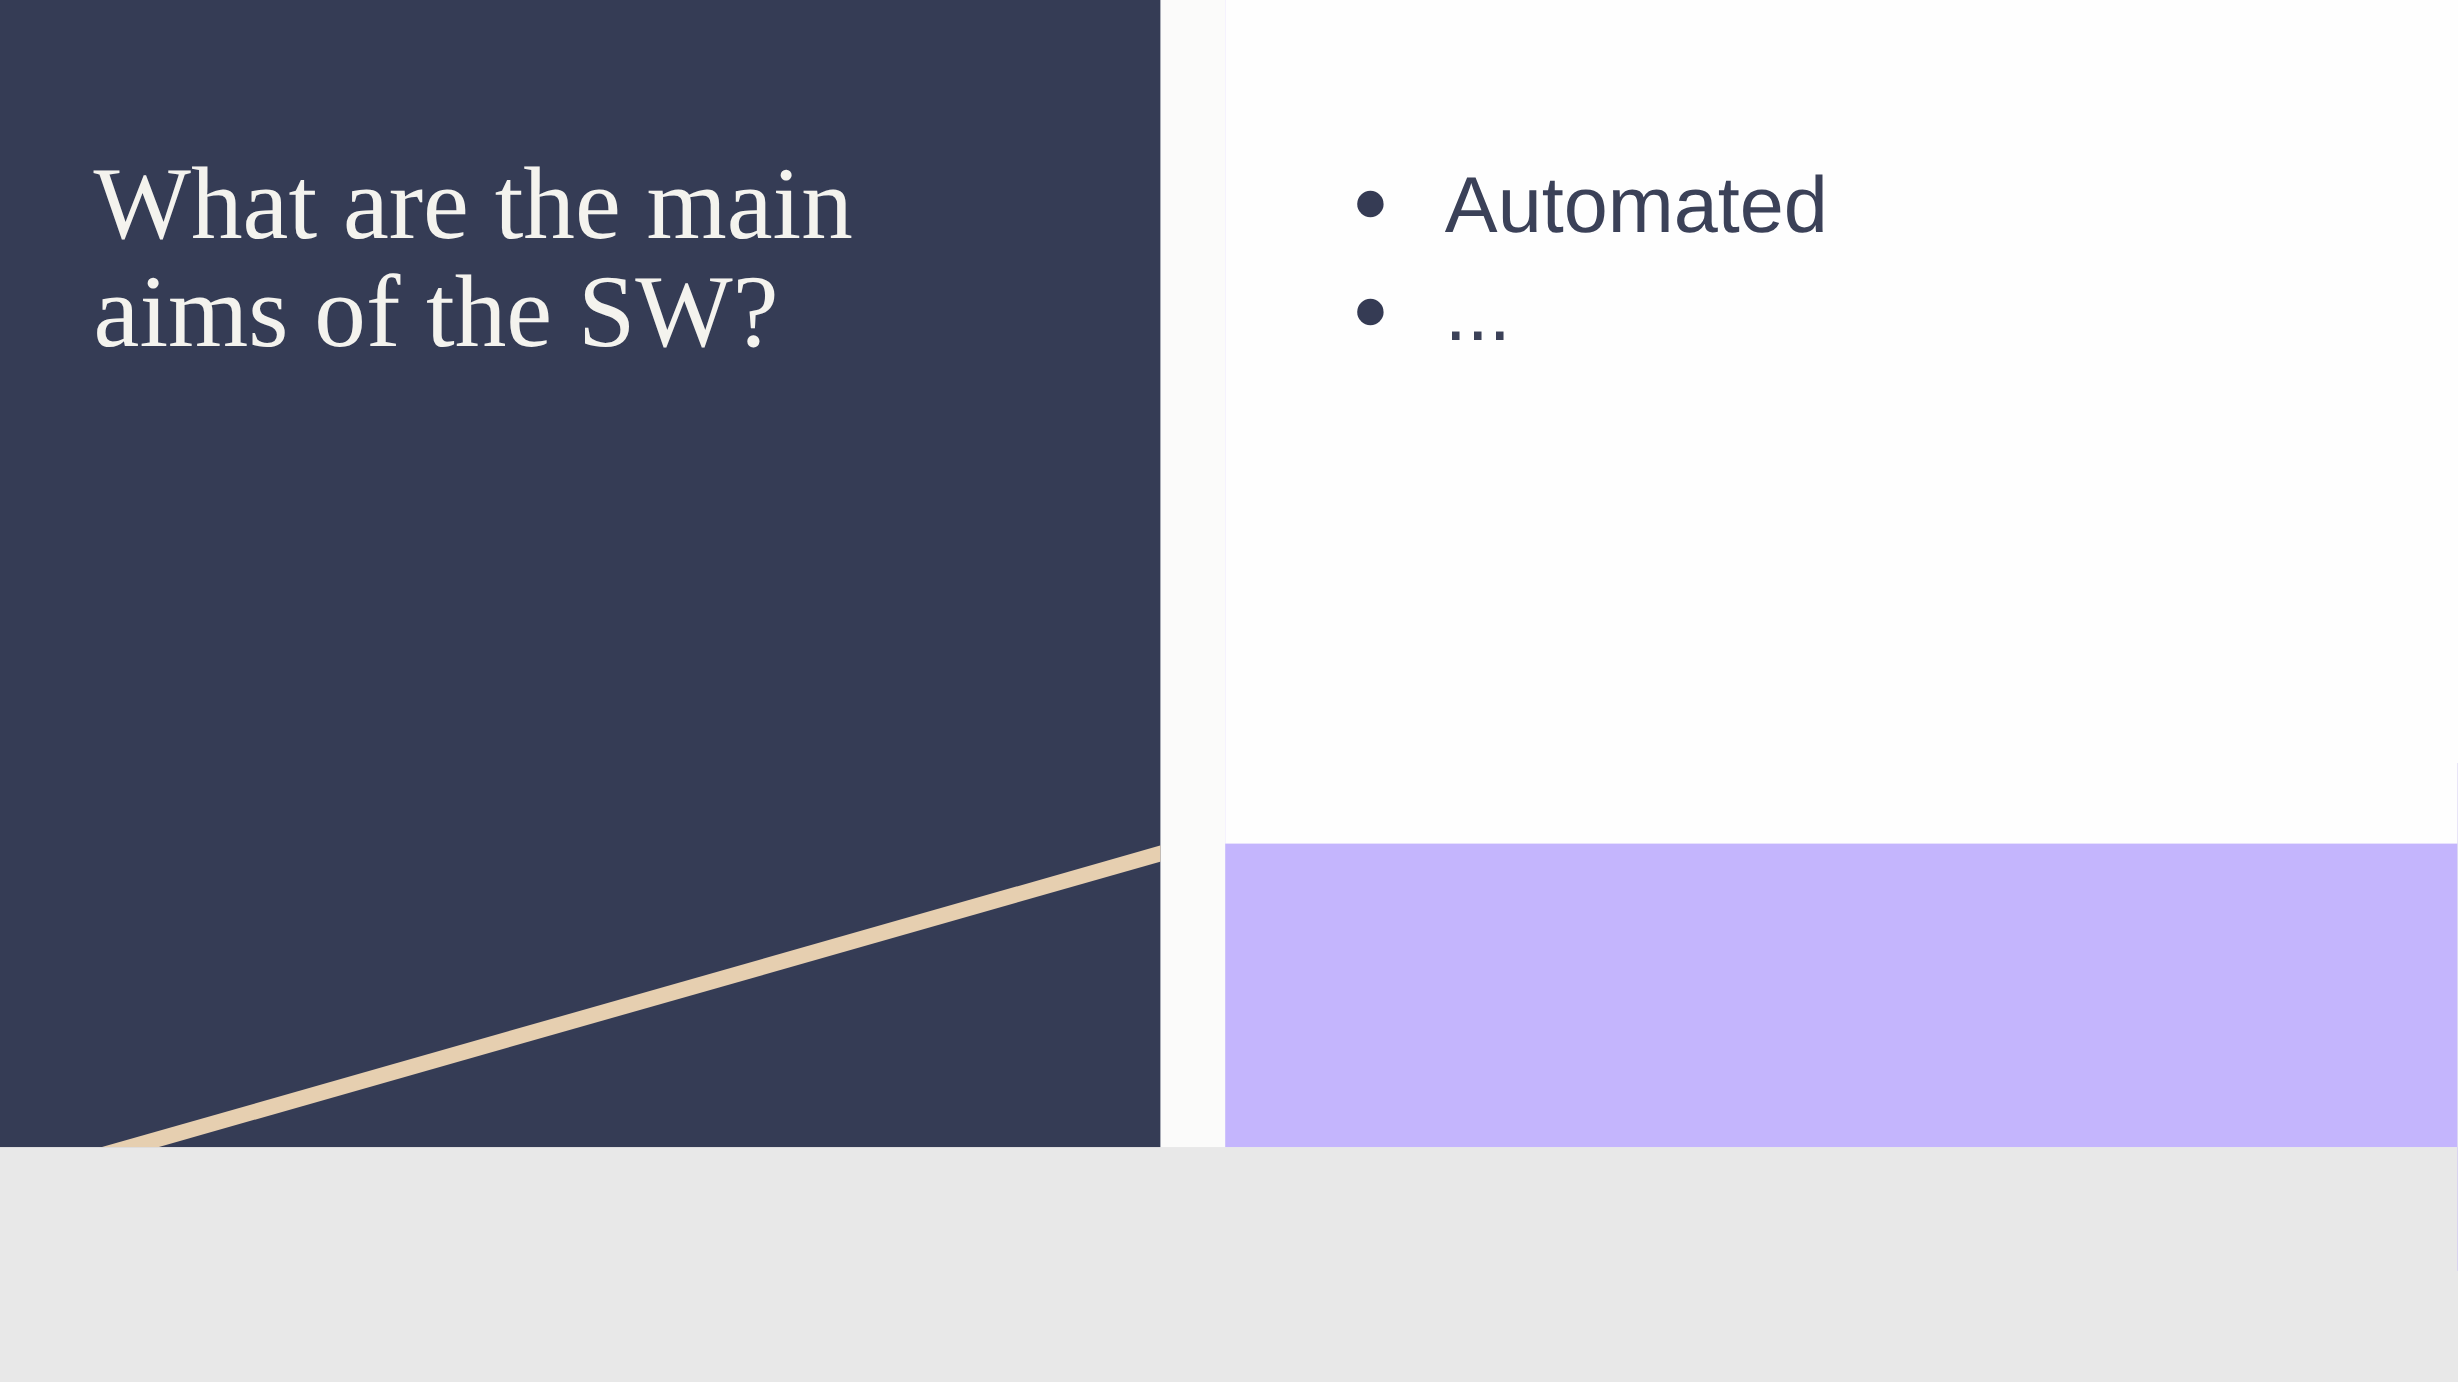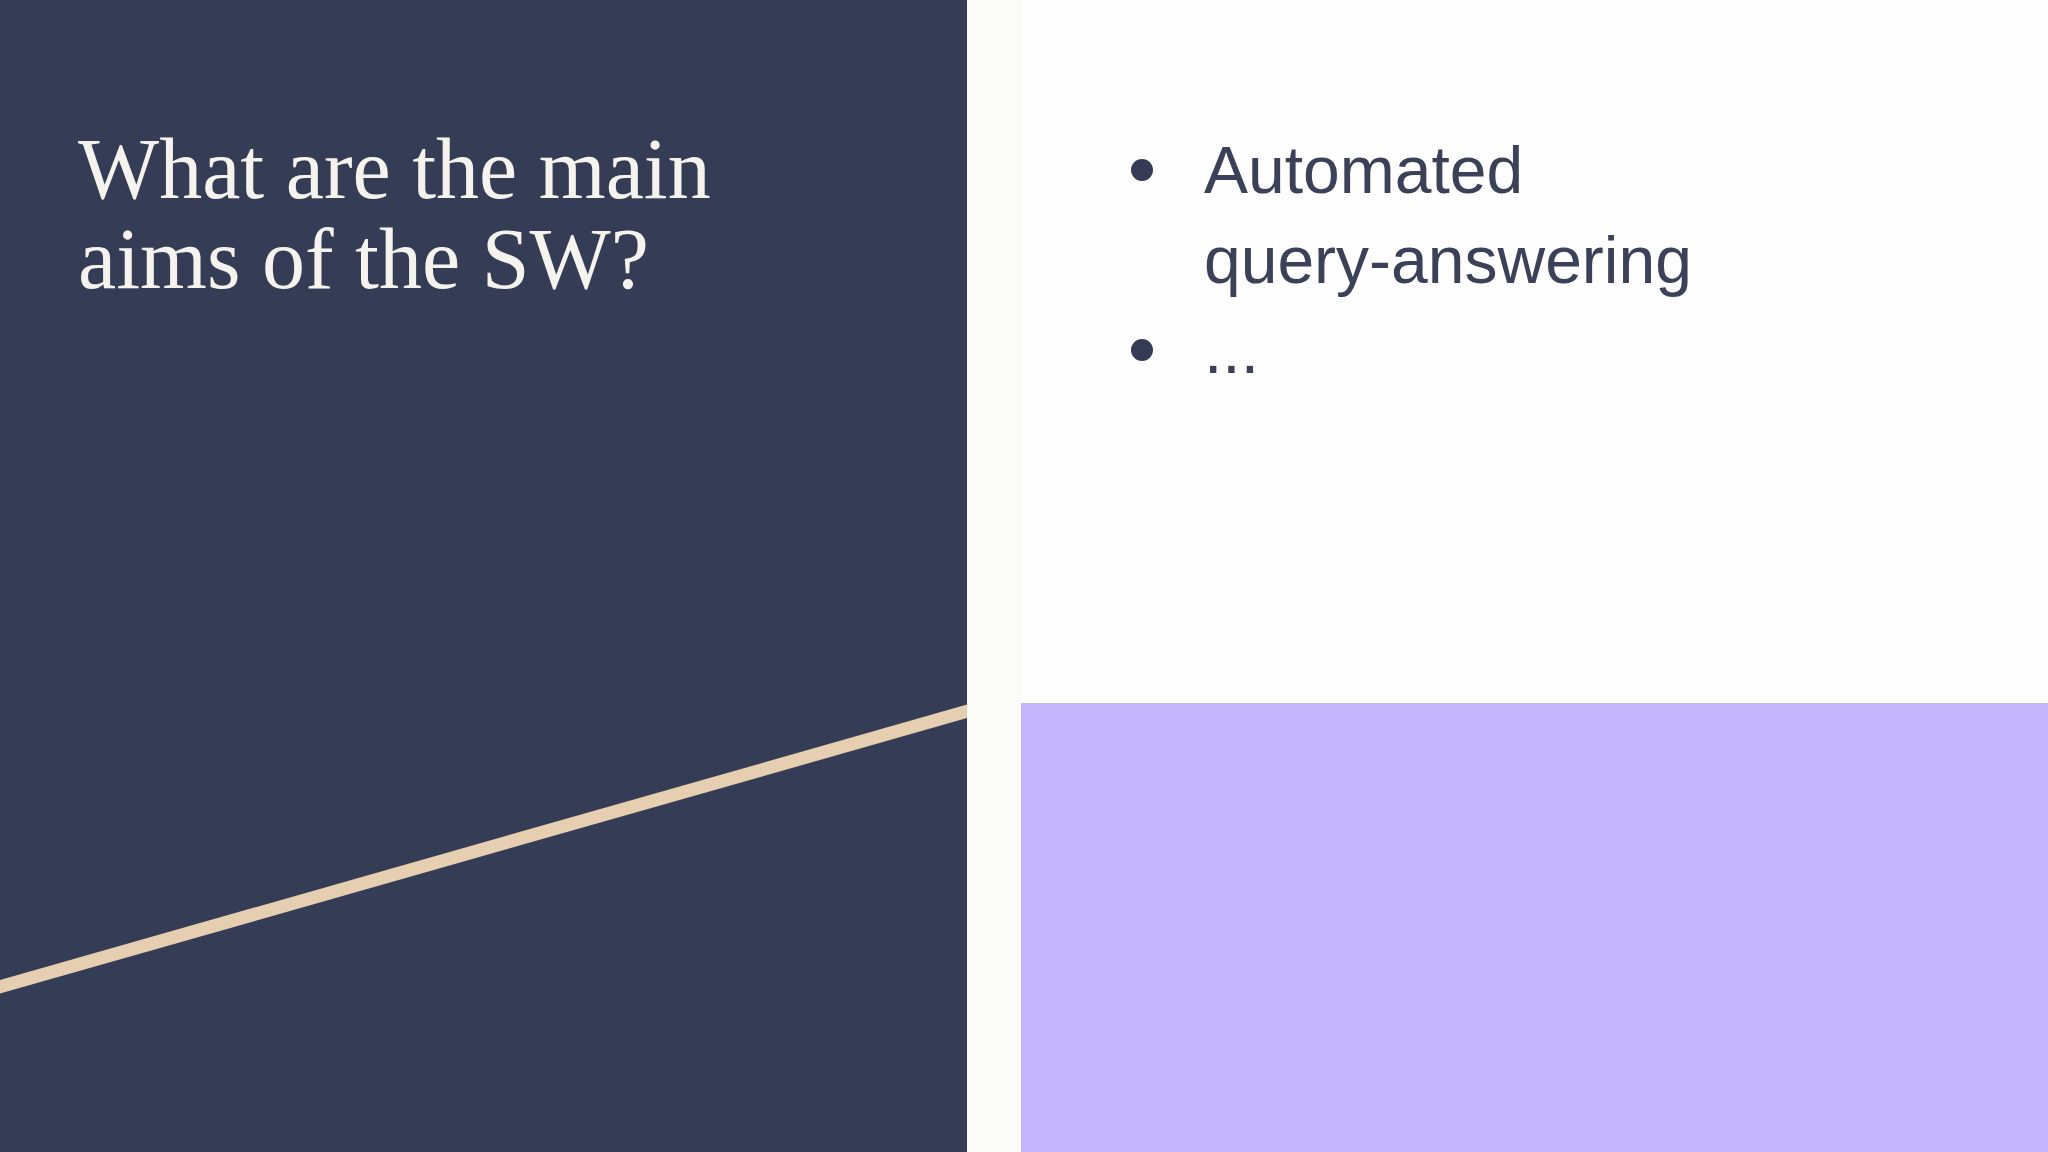--- a/index.html
+++ b/index.html
@@ -3,21 +3,21 @@
 <meta charset="utf-8">
 <style>
   html, body {
     margin: 0;
     padding: 0;
     background: #e8e8e8;
   }
   .slide {
     position: relative;
     width: 2048px;
-    height: 1152px;
+    height: 956px;
     overflow: hidden;
     background: #fbfbfa;
     font-family: "Liberation Sans", sans-serif;
   }
 
   
   .left-panel {
     position: absolute;
     left: 0;
     top: 0;
@@ -107,21 +107,20 @@
 
   <div class="right-panel">
     <div class="content-box"></div>
 
     <div class="bullet-list">
 
       <div class="bullet-item">
         <div class="bullet-marker"></div>
         <div class="bullet-text">
           <div>Automated</div>
-          <div>query-answering</div>
         </div>
       </div>
 
 
       <div class="bullet-item">
         <div class="bullet-marker"></div>
         <div class="bullet-text">
           <div>...</div>
         </div>
       </div>

